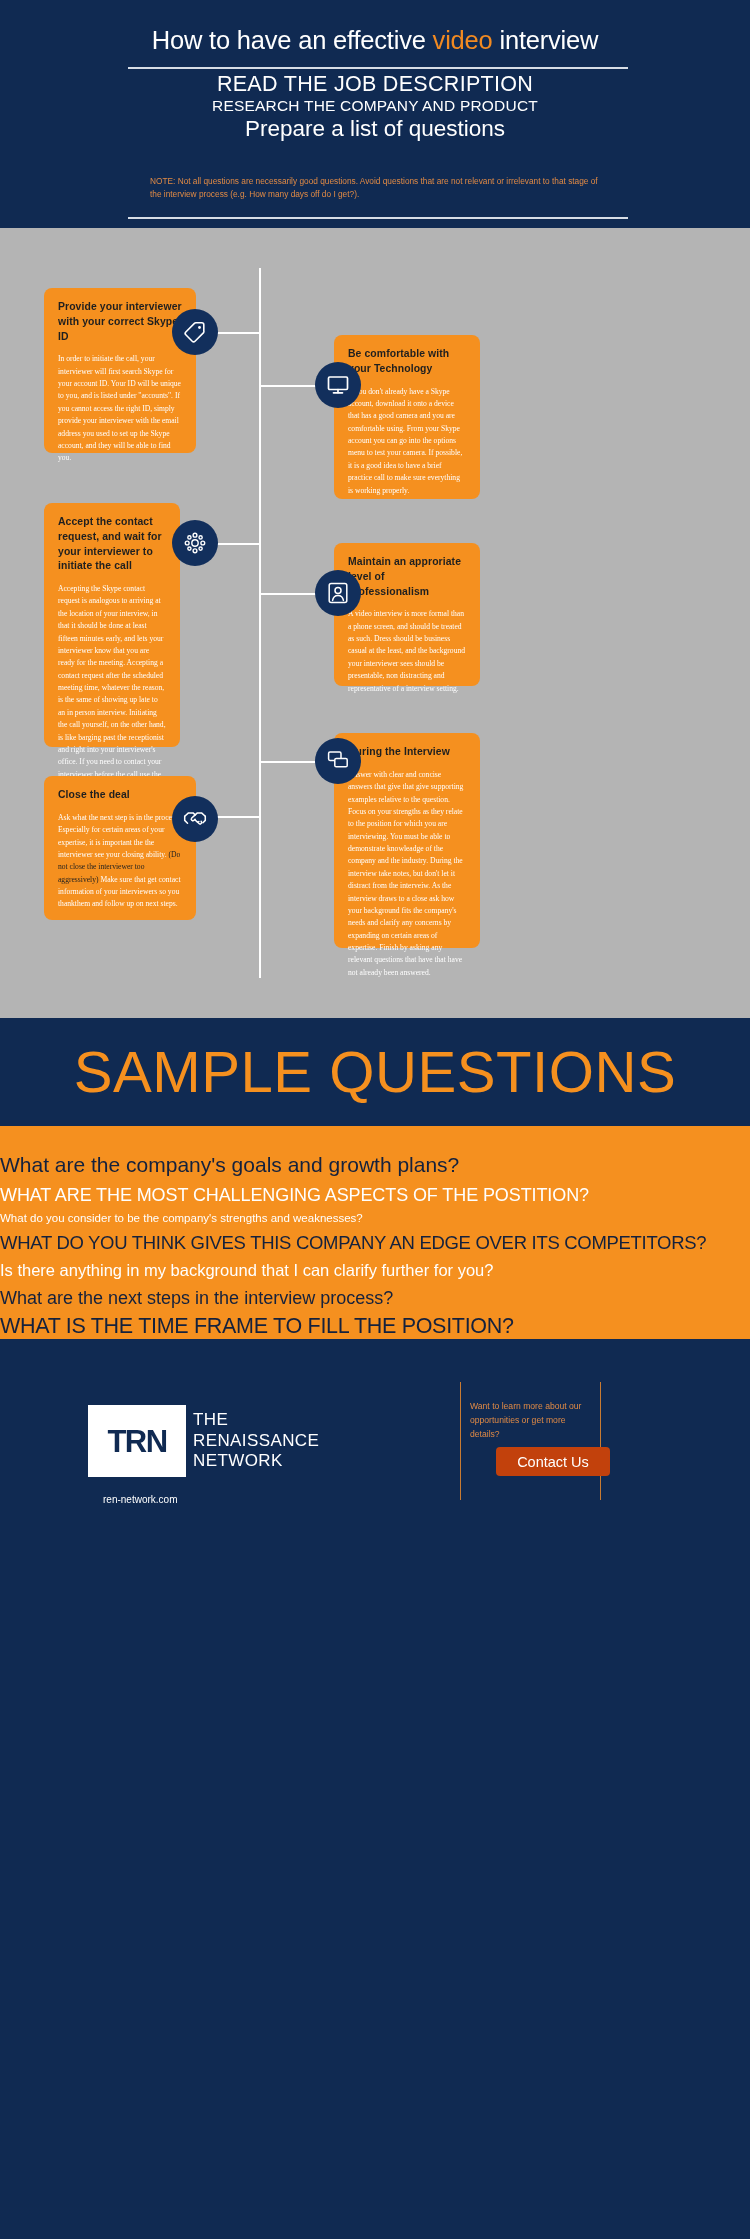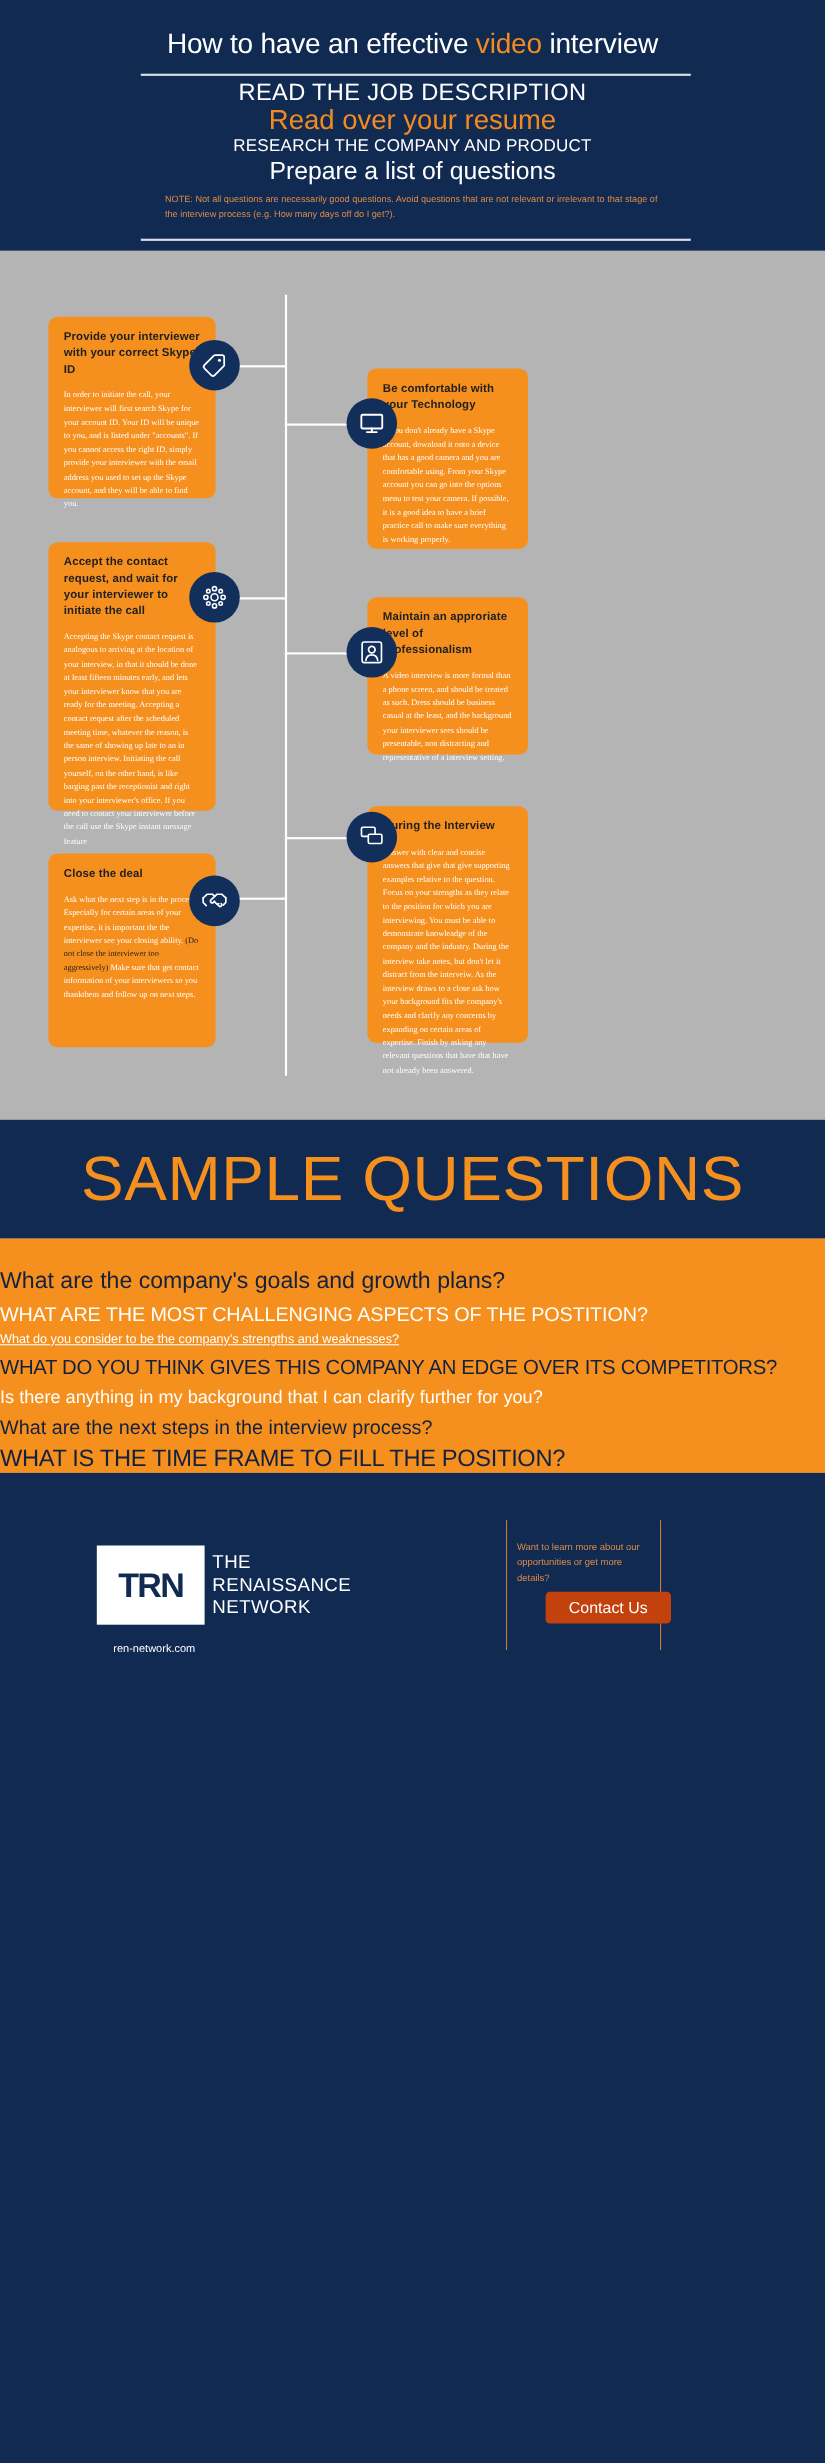--- a/index.html
+++ b/index.html
@@ -126,21 +126,21 @@
     width: 750px; height: 213px;
     background: #f5901f;
   }
   .q-line {
     position: absolute; width: 634px; text-align: left;
     white-space: nowrap;
     line-height: 1;
   }
   .q1 { top: 28px;  font-size: 21px;  color:#14213d; font-weight:400; }
   .q2 { top: 60px;  font-size: 18px;  color:#ffffff; font-weight:400; letter-spacing:-0.1px;}
-  .q3 { top: 87px;  font-size: 11.5px;color:#ffffff; font-weight:400;text-decoration:underline; }
+  .q3 { top: 87px;  font-size: 11.5px;color:#ffffff; font-weight:400; }
   .q4 { top: 108px; font-size: 18.5px;color:#14213d; font-weight:400; letter-spacing:-0.3px;}
   .q5 { top: 136px; font-size: 16.5px;color:#ffffff; font-weight:400; }
   .q6 { top: 163px; font-size: 18px;  color:#14213d; font-weight:400; }
   .q7 { top: 190px; font-size: 21.5px;color:#14213d; font-weight:400; letter-spacing:-0.3px;}
 
   
   .footer {
     position: absolute; left: 0; top: 1339px;
     width: 750px; height: 900px;
     background: #102a52;
@@ -201,21 +201,20 @@
 
 <div class="page">
 
   <div class="header">
     <div class="hdr-title">
       <span>How to have an effective </span><span class="accent">video</span><span> interview</span>
     </div>
     <div class="hdr-rule-top"></div>
     <div class="hdr-list">
       <div class="hl1">READ THE JOB DESCRIPTION</div>
-      <div class="hl2">Read over your resume</div>
       <div class="hl3">RESEARCH THE COMPANY AND PRODUCT</div>
       <div class="hl4">Prepare a list of questions</div>
     </div>
     <div class="hdr-note">NOTE: Not all questions are necessarily good questions. Avoid questions that are not relevant or irrelevant to that stage of the interview process (e.g. How many days off do I get?).</div>
     <div class="hdr-rule-bot"></div>
   </div>
 
   <div class="gray-zone">
 
     <div class="conn" style="left:259px; top:40px; width:2px; height:710px;"></div>
@@ -248,21 +247,21 @@
       <p>If you don't already have a Skype account, download it onto a device that has a good camera and you are comfortable using. From your Skype account you can go into the options menu to test your camera. If possible, it is a good idea to have a brief practice call to make sure everything is working properly.</p>
     </div>
     <div class="icon-circle" style="left:315px; top:134px;">
       <svg width="24" height="24" viewBox="0 0 24 24" fill="none" stroke="#ffffff" stroke-width="1.7" stroke-linecap="round" stroke-linejoin="round">
         <rect x="2.5" y="4" width="19" height="12.5" rx="1.2"></rect>
         <line x1="12" y1="16.5" x2="12" y2="19.5"></line>
         <line x1="7.5" y1="19.8" x2="16.5" y2="19.8"></line>
       </svg>
     </div>
 
-    <div class="card" style="left:44px; top:265px; width:152px; height:244px;">
+    <div class="card" style="left:44px; top:275px; width:136px; height:244px;">
       <h3>Accept the contact request, and wait for your interviewer to initiate the call</h3>
       <p>Accepting the Skype contact request is analogous to arriving at the location of your interview, in that it should be done at least fifteen minutes early, and lets your interviewer know that you are ready for the meeting. Accepting a contact request after the scheduled meeting time, whatever the reason, is the same of showing up late to an in person interview. Initiating the call yourself, on the other hand, is like barging past the receptionist and right into your interviewer's office. If you need to contact your interviewer before the call use the Skype instant message feature</p>
     </div>
     <div class="icon-circle" style="left:172px; top:292px;">
       <svg width="24" height="24" viewBox="0 0 24 24" fill="none" stroke="#ffffff" stroke-width="1.4">
         <circle cx="12" cy="12" r="3.2"></circle>
         <circle cx="12" cy="4.2" r="1.9"></circle>
         <circle cx="12" cy="19.8" r="1.9"></circle>
         <circle cx="4.2" cy="12" r="1.9"></circle>
         <circle cx="19.8" cy="12" r="1.9"></circle>
@@ -290,21 +289,21 @@
       <p>Answer with clear and concise answers that give that give supporting examples relative to the question. Focus on your strengths as they relate to the position for which you are interviewing. You must be able to demonstrate knowleadge of the company and the industry. During the interview take notes, but don't let it distract from the interveiw. As the interview draws to a close ask how your background fits the company's needs and clarify any concerns by expanding on certain areas of expertise. Finish by asking any relevant questions that have that have not already been answered.</p>
     </div>
     <div class="icon-circle" style="left:315px; top:510px;">
       <svg width="24" height="24" viewBox="0 0 24 24" fill="none" stroke="#ffffff" stroke-width="1.5" stroke-linecap="round" stroke-linejoin="round">
         <rect x="2.6" y="3" width="12.4" height="8.4" rx="1.4"></rect>
         <rect x="8.8" y="9.4" width="12.4" height="8.4" rx="1.4" fill="#122f5c"></rect>
         <path d="M10.6 21.2c.4-2 1.9-3.2 3.6-3.2s3.2 1.2 3.6 3.2" opacity="0"></path>
       </svg>
     </div>
 
-    <div class="card" style="left:44px; top:548px; width:152px; height:176px;">
+    <div class="card" style="left:44px; top:548px; width:152px; height:144px;">
       <h3>Close the deal</h3>
       <p><span>Ask what the next step is in the process. Especially for certain areas of your expertise, it is important the the interviewer see your closing ability. </span><span class="dark">(Do not close the interviewer too aggressively)</span><span> Make sure that get contact information of your interviewers so you thankthem and follow up on next steps.</span></p>
     </div>
     <div class="icon-circle" style="left:172px; top:568px;">
       <svg width="26" height="26" viewBox="0 0 24 24" fill="none" stroke="#ffffff" stroke-width="1.4" stroke-linecap="round" stroke-linejoin="round">
         <path d="M2.5 9.5 6 6.4h4.2l2 1.8 2-1.8H18l3.5 3.1"></path>
         <path d="M12.2 8.2 9 11.1a1.5 1.5 0 0 0 0 2.1 1.5 1.5 0 0 0 2.1 0l1-1"></path>
         <path d="M11.8 12.6l1.8 1.7a1.4 1.4 0 0 0 2 0"></path>
         <path d="M14.2 14.8l1.5 1.4a1.4 1.4 0 0 0 2-2"></path>
         <path d="M2.5 9.5v3.8l2.6 2.6M21.5 9.5v3.8l-2.2 2.2"></path>

